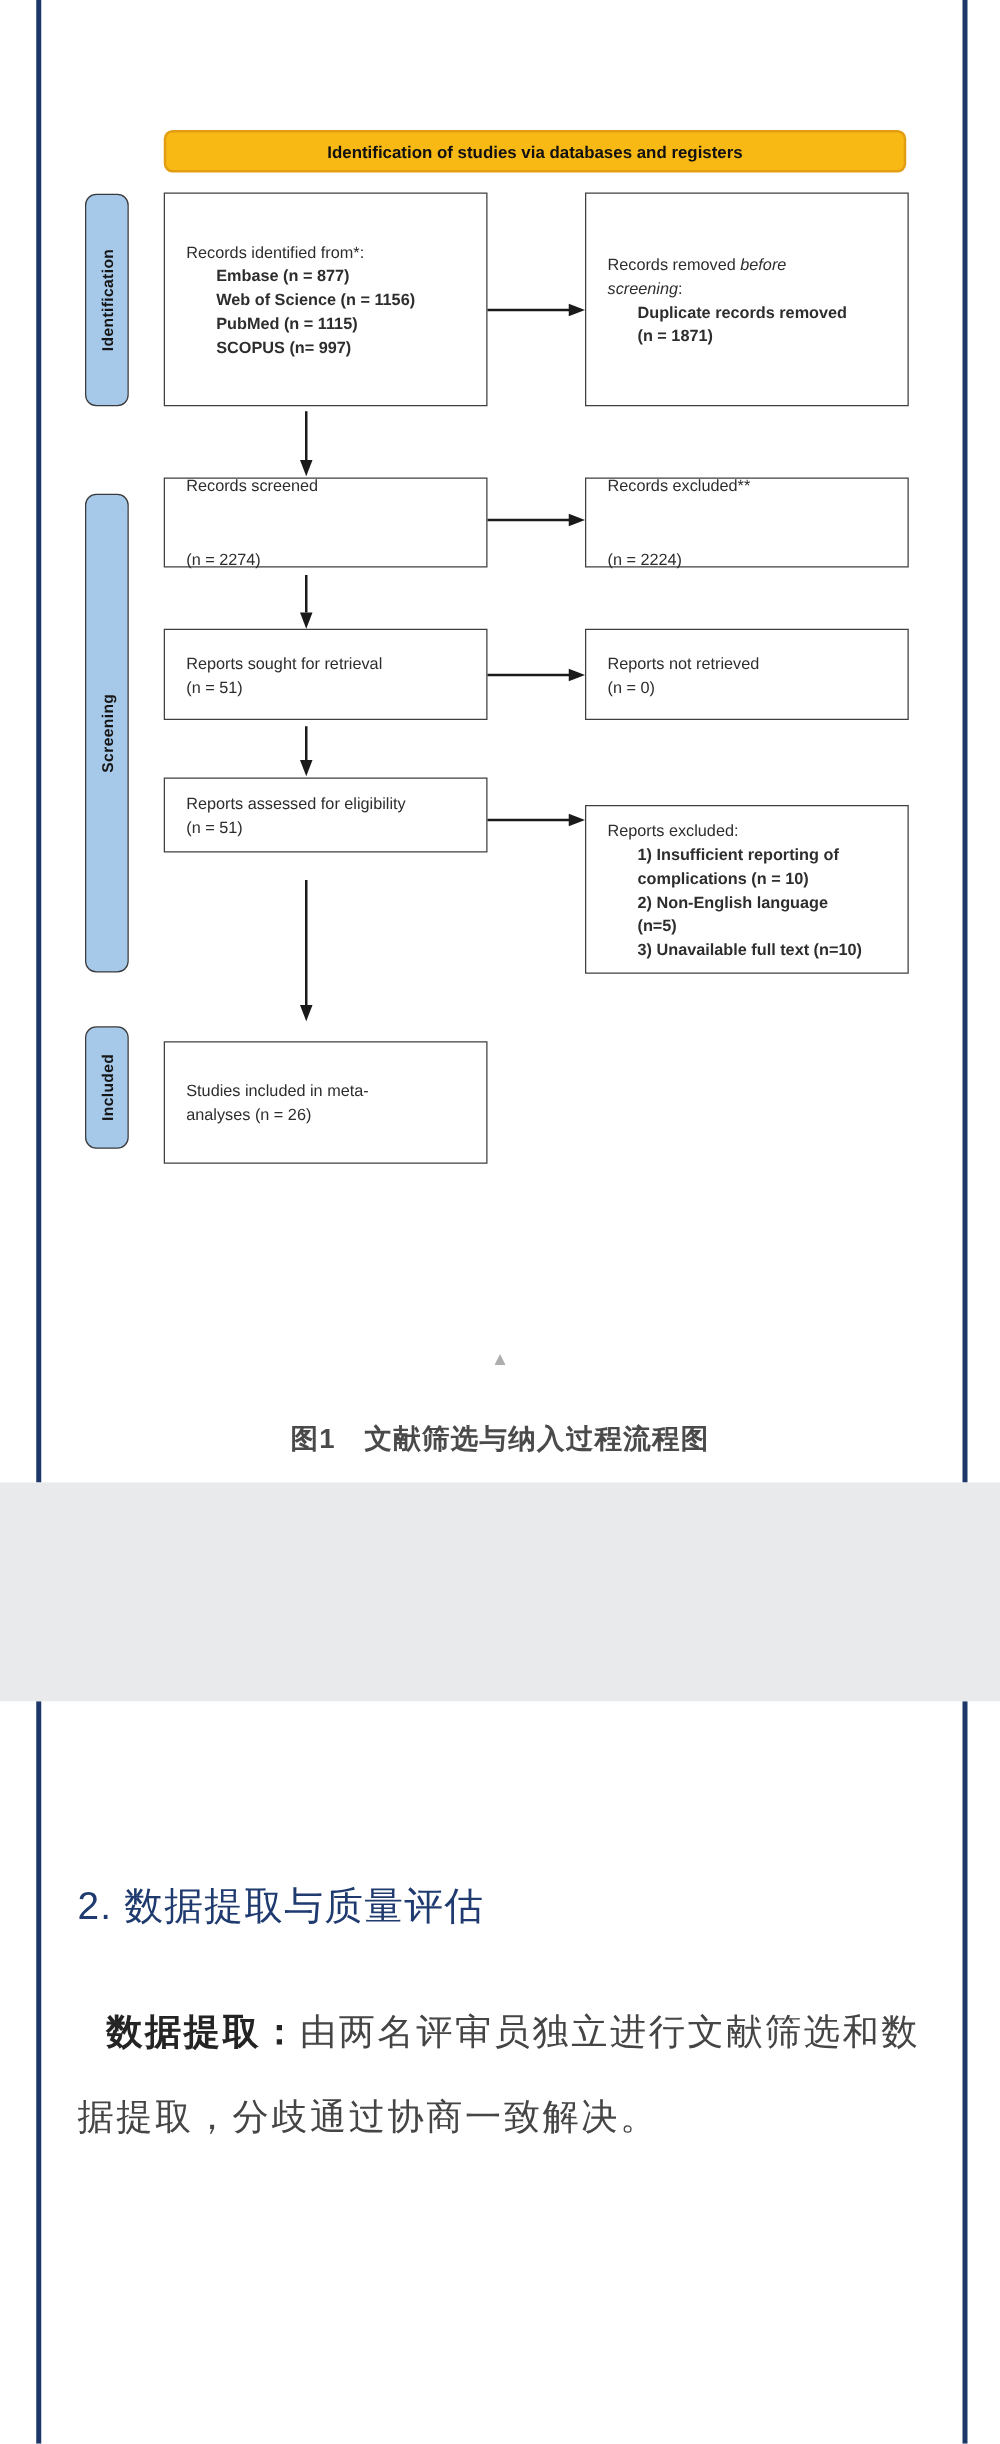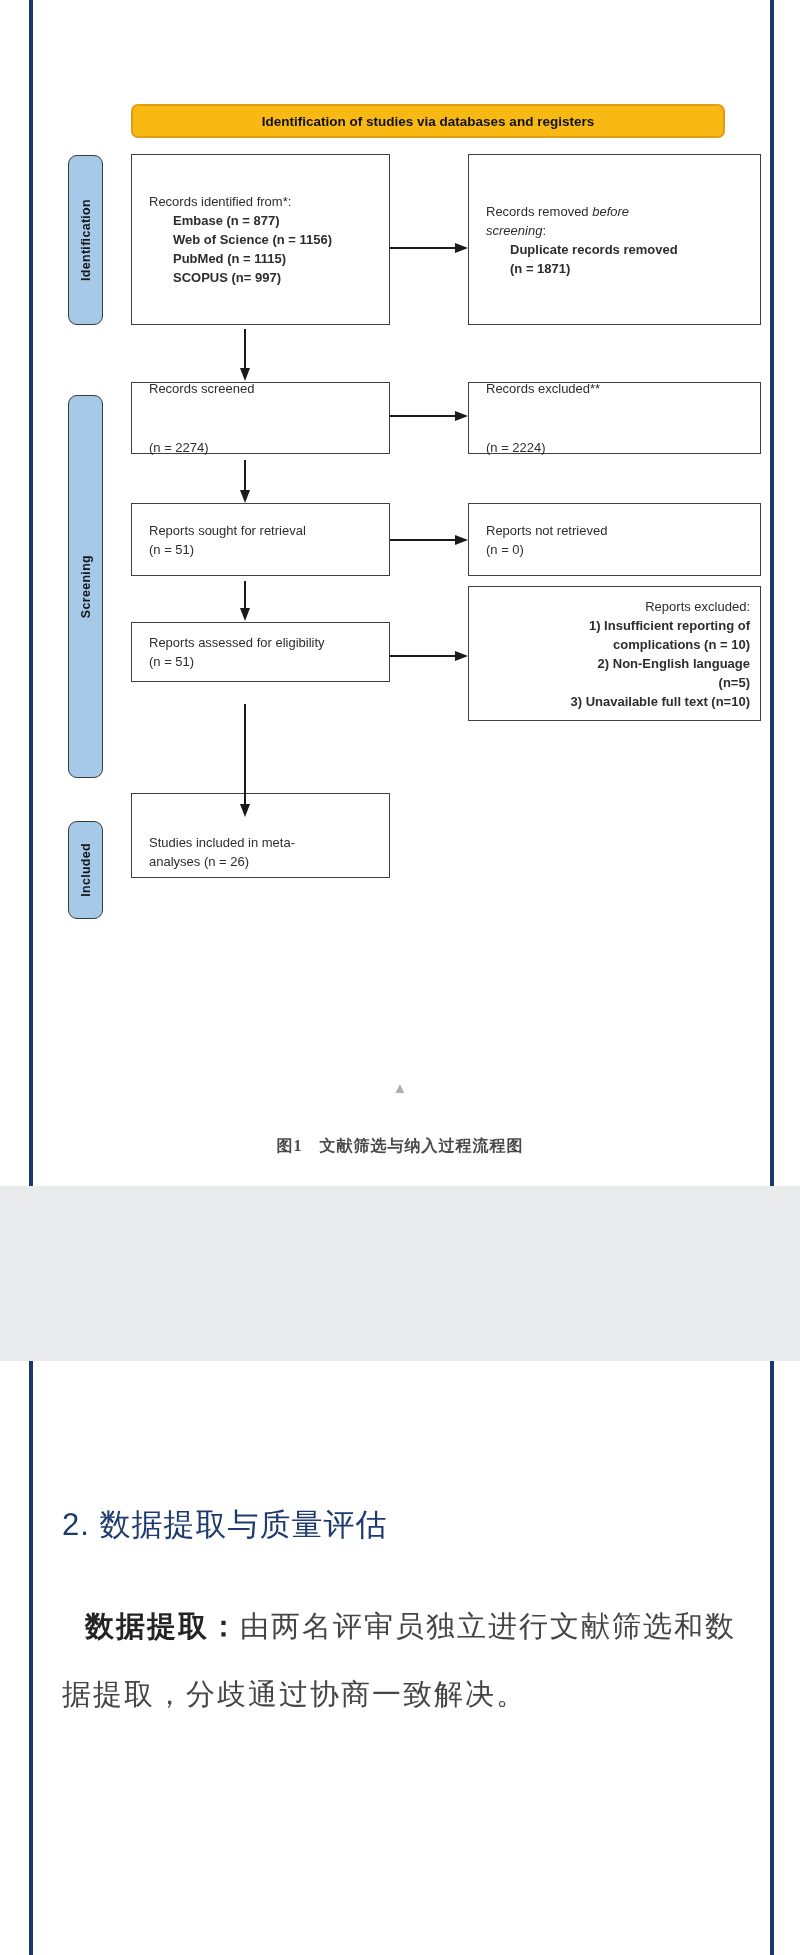--- a/index.html
+++ b/index.html
@@ -27,41 +27,41 @@
     font-size:12.5px;font-weight:bold;color:#161616;letter-spacing:.3px;white-space:nowrap;}
   .stage.identification{top:155px;height:170px;}
   .stage.screening{top:395px;height:383px;}
   .stage.included{top:821px;height:98px;}
 
   .fbox{position:absolute;background:#fff;border:1.6px solid #3f3f3f;box-sizing:border-box;
     display:flex;flex-direction:column;justify-content:center;
     padding:6px 10px 6px 17px;font-size:13px;line-height:19px;color:#2d2d2d;}
   .fbox .ind{padding-left:24px;font-weight:bold;}
   .col-l{left:131px;width:259px;}
-  .col-r{left:468px;width:293px;}
+  .col-r{left:468px;width:259px;}
   .b1{top:154px;height:171px;}
   .b2{top:382px;height:72px;gap:40px;}
   .b3{top:503px;height:73px;}
   .b4L{top:622px;height:60px;}
-  .b4R{top:586px;height:135px;align-items:flex-end;}
-  .b5{top:793px;height:85px;justify-content:flex-end;}
+  .b4R{top:644px;height:135px;}
+  .b5{top:833px;height:98px;}
 
   
   .hline{position:absolute;height:2px;background:#1a1a1a;}
   .vline{position:absolute;width:2px;background:#1a1a1a;}
   .head-right{position:absolute;width:0;height:0;border-top:5px solid transparent;
     border-bottom:5px solid transparent;border-left:13px solid #1a1a1a;}
   .head-down{position:absolute;width:0;height:0;border-left:5px solid transparent;
     border-right:5px solid transparent;border-top:13px solid #1a1a1a;}
 
   
   .collapse{position:absolute;left:0;top:1080px;width:800px;text-align:center;
     font-size:15px;color:#aeaeae;line-height:15px;}
   .caption{position:absolute;left:0;top:1136px;width:800px;text-align:center;
-    font-size:16px;font-weight:bold;color:#4a4a4a;letter-spacing:1px;font-family:Liberation Serif, serif;}
+    font-size:22px;font-weight:bold;color:#4a4a4a;letter-spacing:1px;}
 
   
   .heading{position:absolute;left:62px;top:1504px;width:690px;
     font-size:31px;font-weight:normal;color:#1e3a6e;letter-spacing:1px;}
   .para{position:absolute;left:62px;width:692px;font-size:29px;line-height:68px;
     color:#454545;letter-spacing:2px;}
   .para .lead{font-weight:bold;color:#242424;margin-left:23px;}
   .para.p1{top:1592px;}
   .para.p2{top:1800px;}
 </style>

